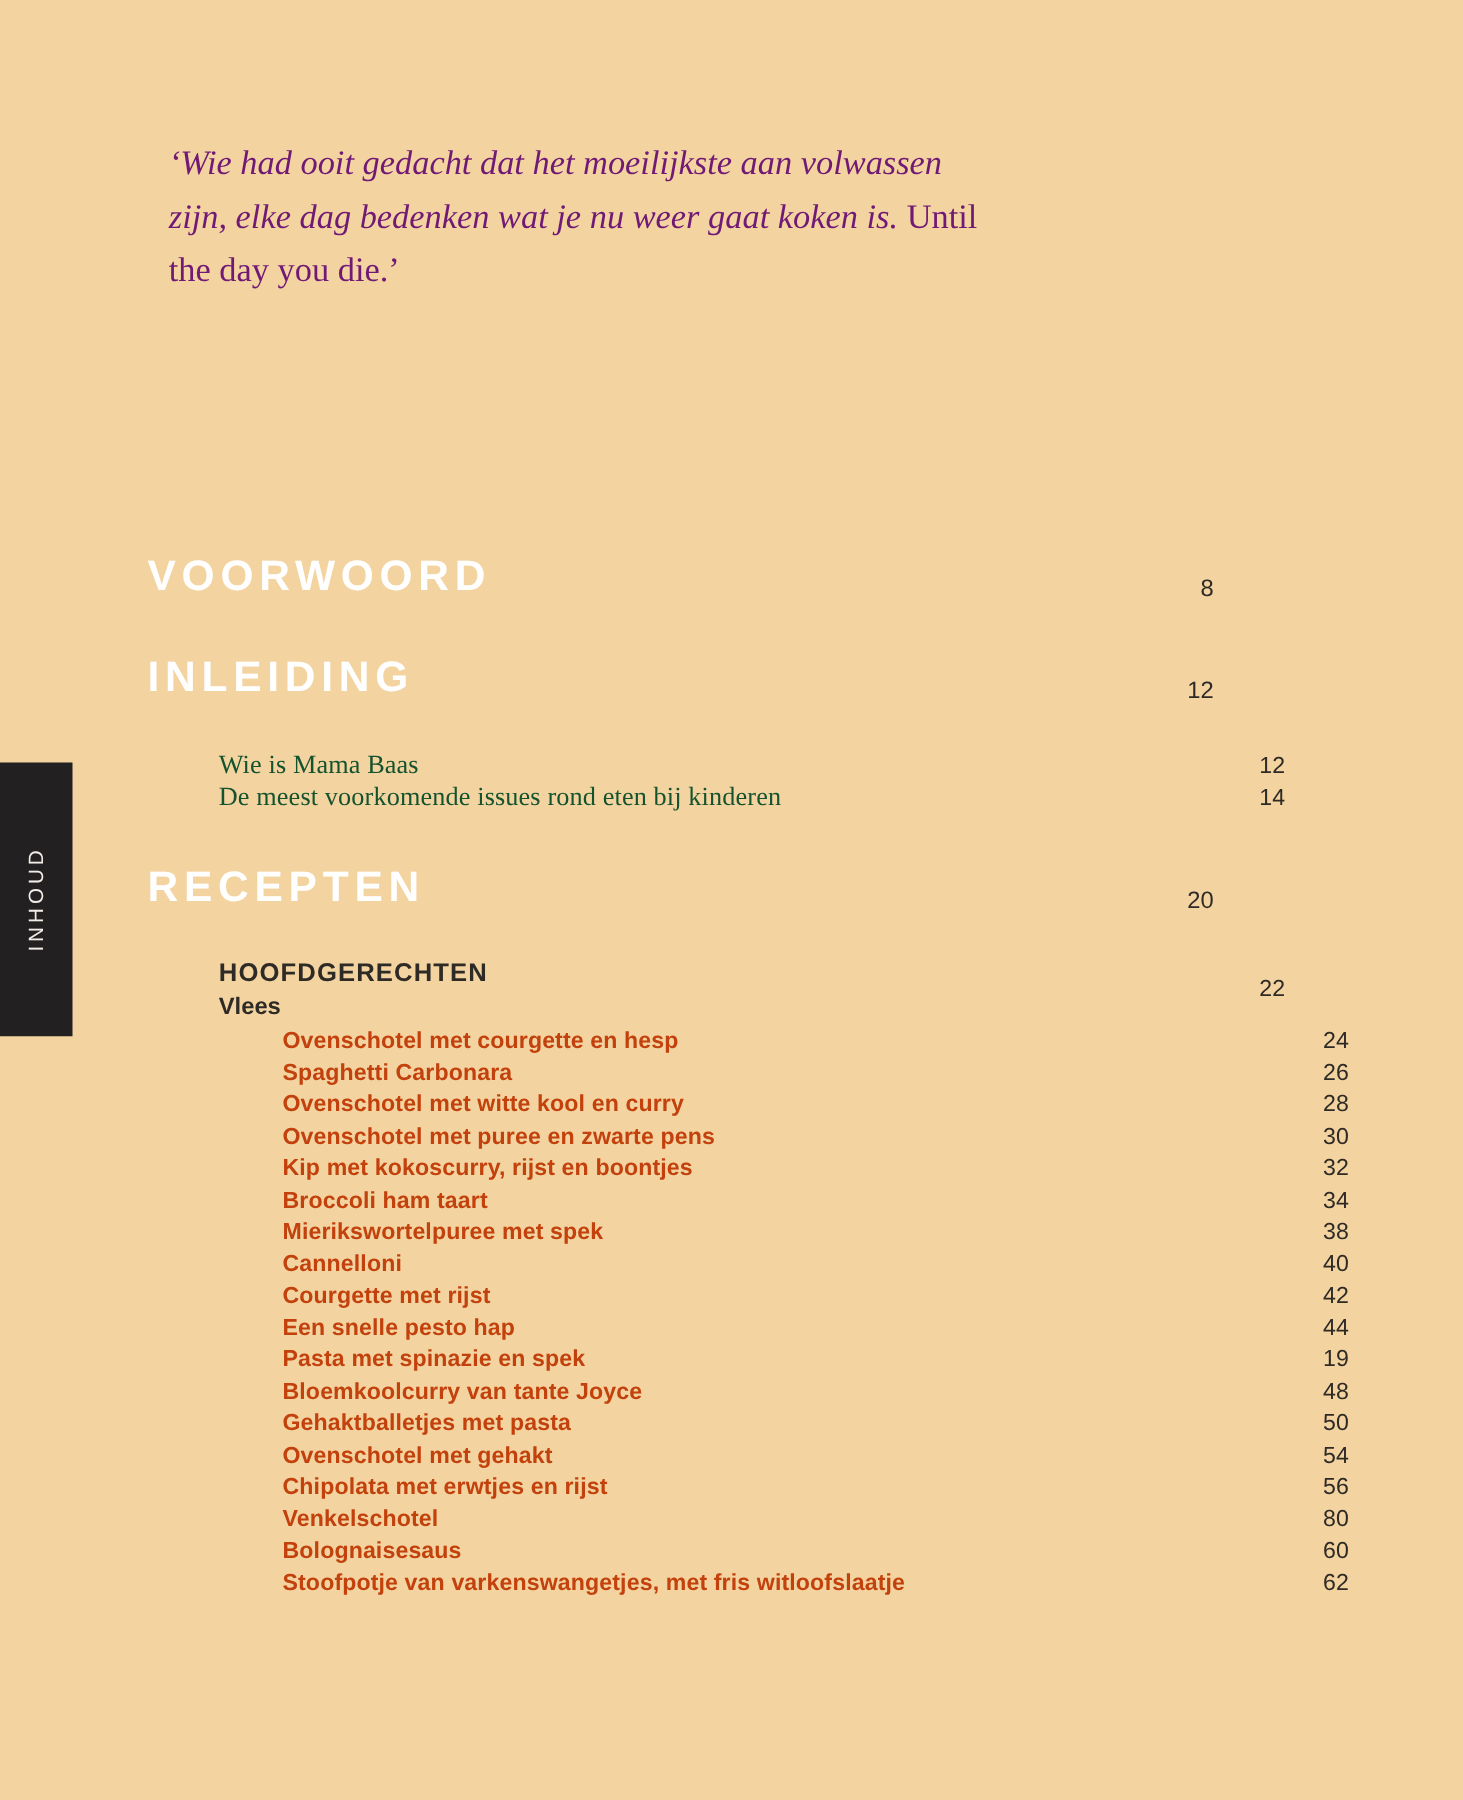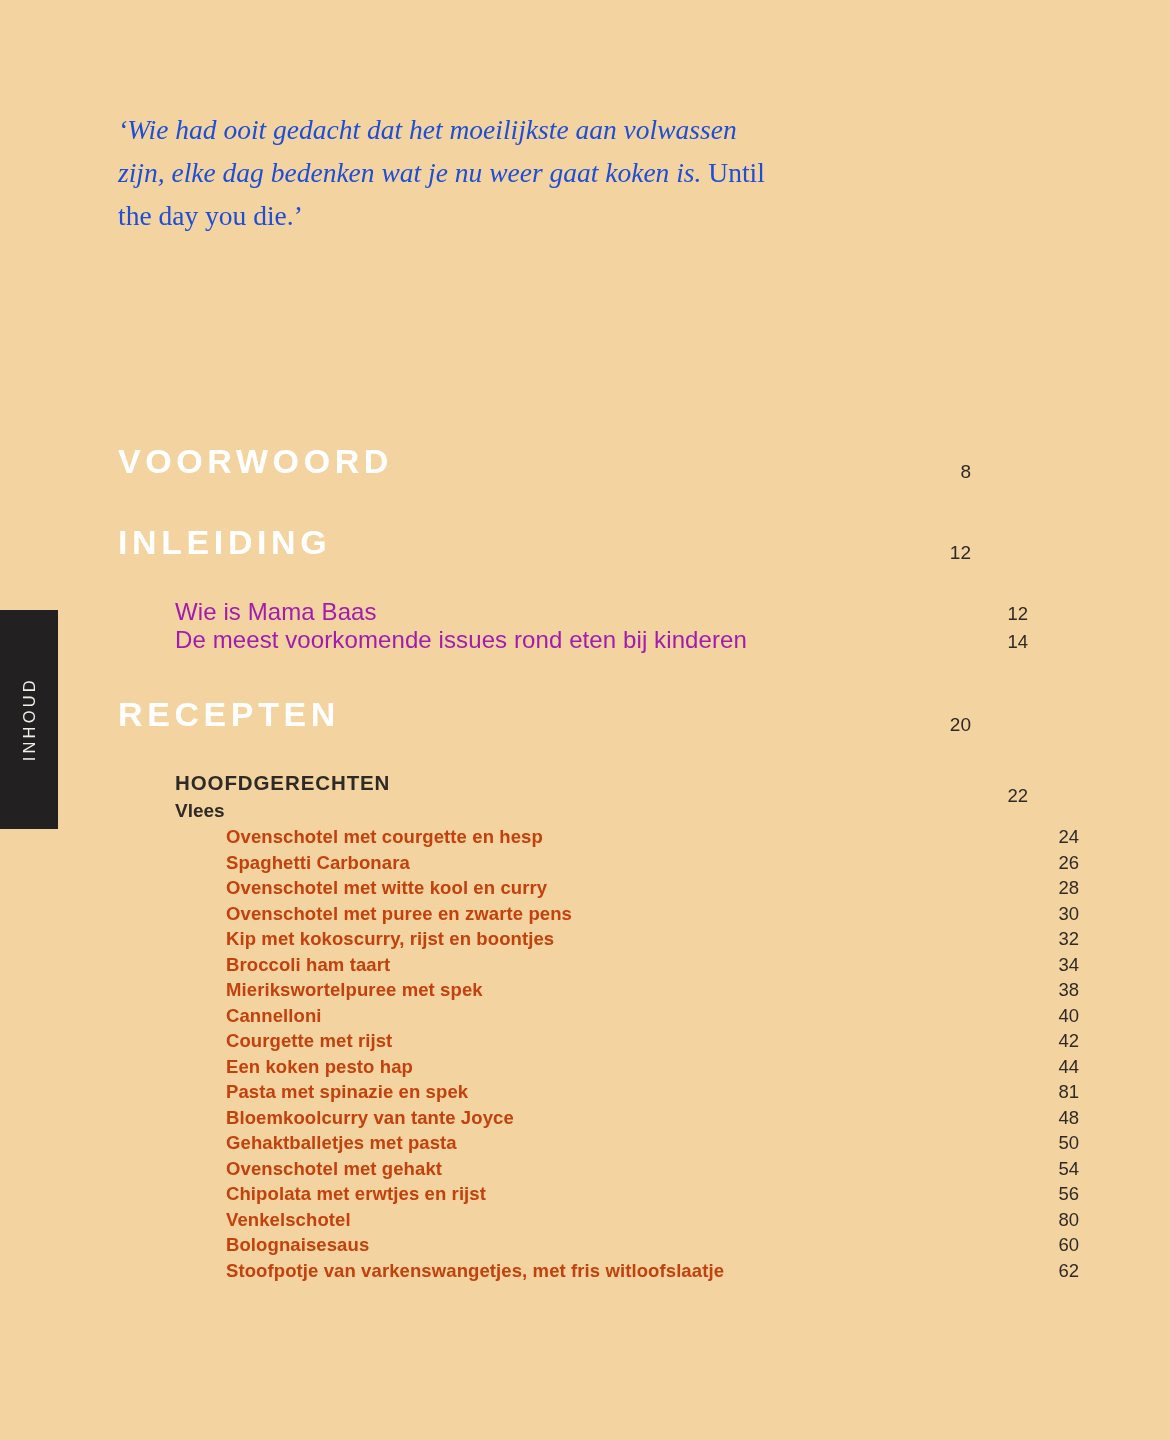--- a/index.html
+++ b/index.html
@@ -42,27 +42,27 @@
     font-weight: 400;
     writing-mode: vertical-rl;
     transform: rotate(180deg);
     white-space: nowrap;
     line-height: 1;
   }
 
   
   .quote {
     position: absolute;
-    left: 118px;
+    left: 135px;
     top: 108px;
     width: 660px;
     font-family: "Liberation Serif", "DejaVu Serif", serif;
     font-size: 27.5px;
     line-height: 43px;
-    color: #1d4ed8;
+    color: #701a75;
   }
   .quote .ital { font-style: italic; }
   .quote .roman { font-style: normal; }
 
   
   .toc {
     position: absolute;
     left: 118px;
     top: 444px;
     width: 853px;
@@ -103,25 +103,26 @@
   .gap-after-voorwoord { height: 41px; }
   .gap-after-inleiding { height: 34px; }
   .gap-after-sublist  { height: 43px; }
   .gap-after-recepten { height: 32px; }
 
   
   .sub {
     padding-left: 57px;
   }
   .sub .title {
-    font-size: 24px;
+    font-size: 21px;
     font-weight: 400;
-    color: #a21caf;
+    color: #14532d;
     line-height: 25.5px;
     letter-spacing: 0.1px;
+    font-family: Liberation Serif, serif;
   }
   .sub .num {
     font-size: 18.5px;
     line-height: 25.5px;
   }
 
   
   .section {
     padding-left: 57px;
   }
@@ -254,26 +255,26 @@
         </div>
         <div class="row entry">
           <span class="title">Cannelloni</span>
           <span class="num">40</span>
         </div>
         <div class="row entry">
           <span class="title">Courgette met rijst</span>
           <span class="num">42</span>
         </div>
         <div class="row entry">
-          <span class="title">Een koken pesto hap</span>
+          <span class="title">Een snelle pesto hap</span>
           <span class="num">44</span>
         </div>
         <div class="row entry">
           <span class="title">Pasta met spinazie en spek</span>
-          <span class="num">81</span>
+          <span class="num">19</span>
         </div>
         <div class="row entry">
           <span class="title">Bloemkoolcurry van tante Joyce</span>
           <span class="num">48</span>
         </div>
         <div class="row entry">
           <span class="title">Gehaktballetjes met pasta</span>
           <span class="num">50</span>
         </div>
         <div class="row entry">

